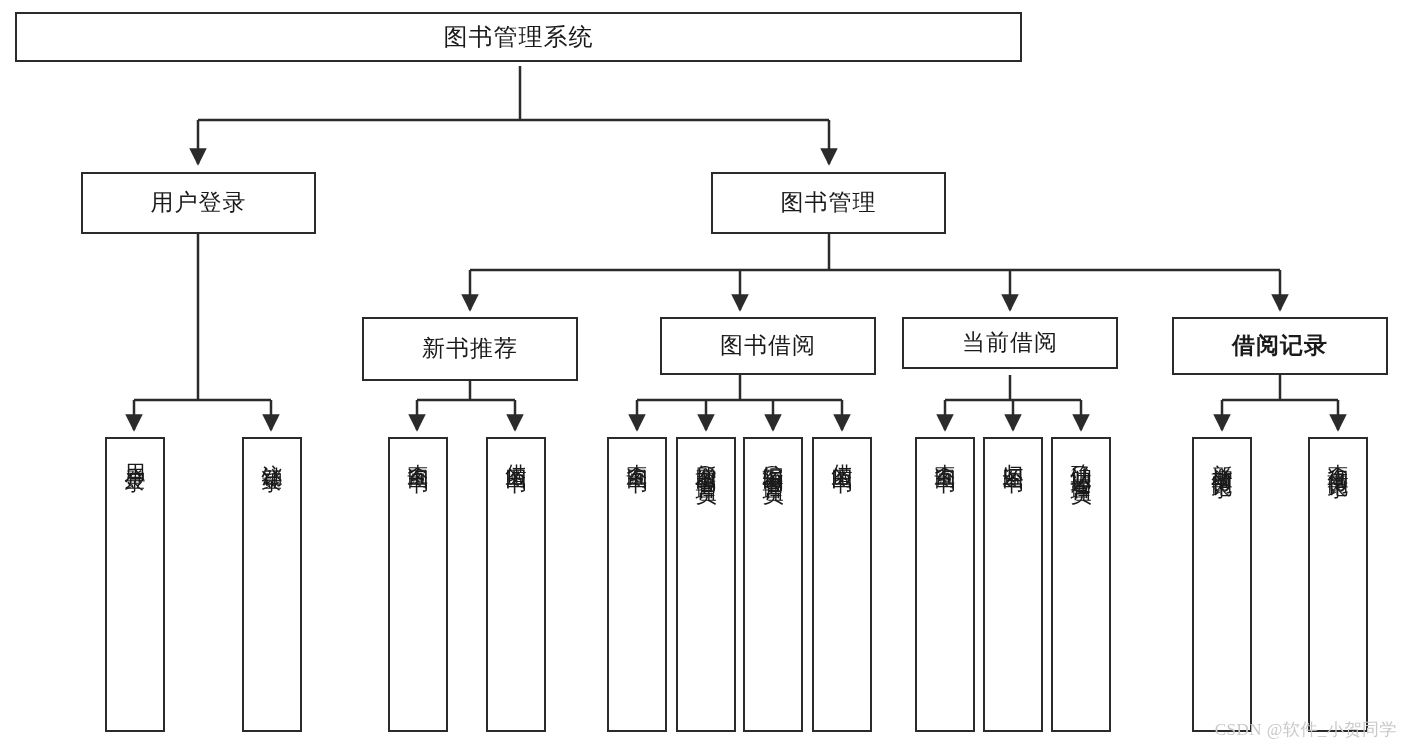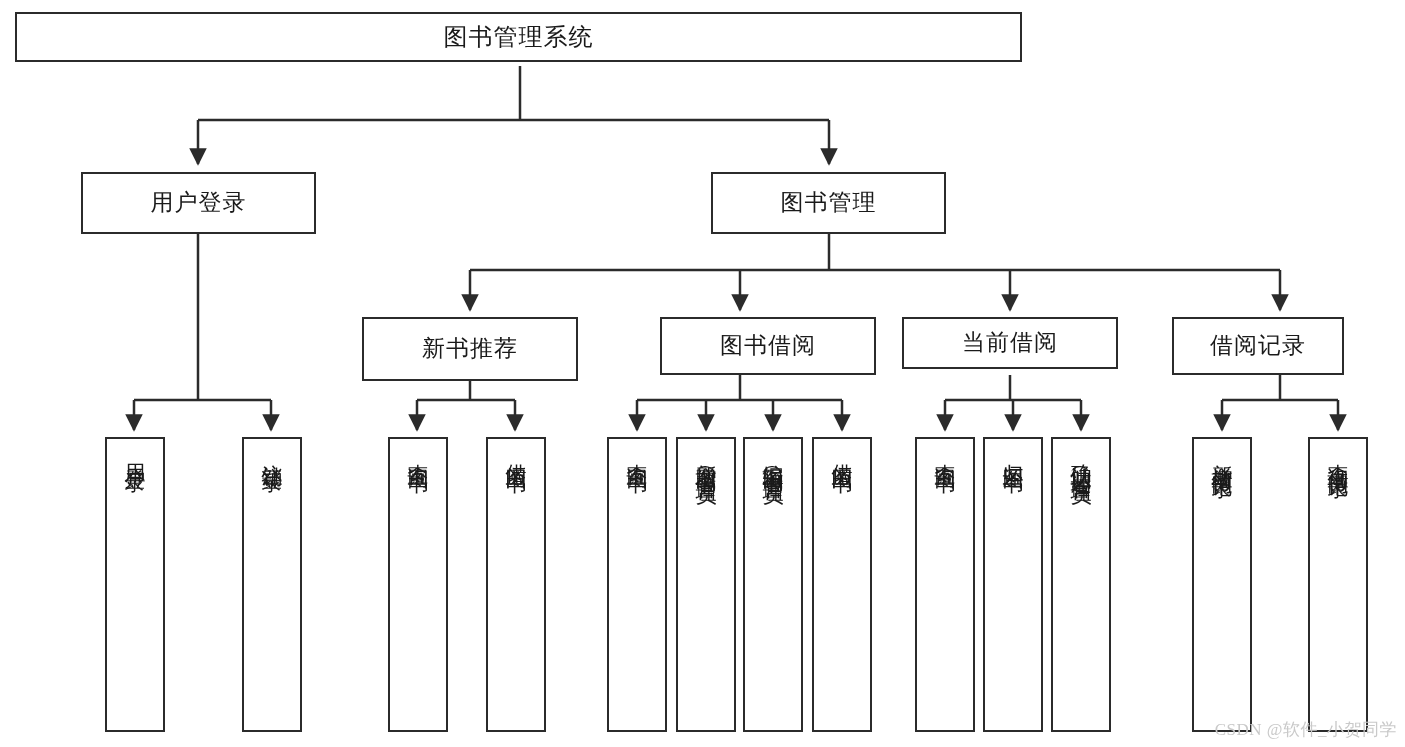--- a/index.html
+++ b/index.html
@@ -141,21 +141,21 @@
 
   <div class="node horiz" style="left:362px; top:317px; width:216px; height:64px;">
     <span>新书推荐</span>
   </div>
   <div class="node horiz" style="left:632px; top:317px; width:216px; height:58px;margin-left:28px;">
     <span>图书借阅</span>
   </div>
   <div class="node horiz" style="left:902px; top:317px; width:216px; height:52px;">
     <span>当前借阅</span>
   </div>
-  <div class="node horiz" style="left:1172px; top:317px; width:172px; height:58px;">
+  <div class="node horiz" style="left:1172px; top:317px; width:216px; height:58px;font-weight:bold;">
     <span>借阅记录</span>
   </div>
 
   <div class="node leaf" style="left:105px; top:437px; width:60px; height:295px;">
     <span class="vtext">用户登录</span>
   </div>
   <div class="node leaf" style="left:242px; top:437px; width:60px; height:295px;">
     <span class="vtext">注销登录</span>
   </div>
 

